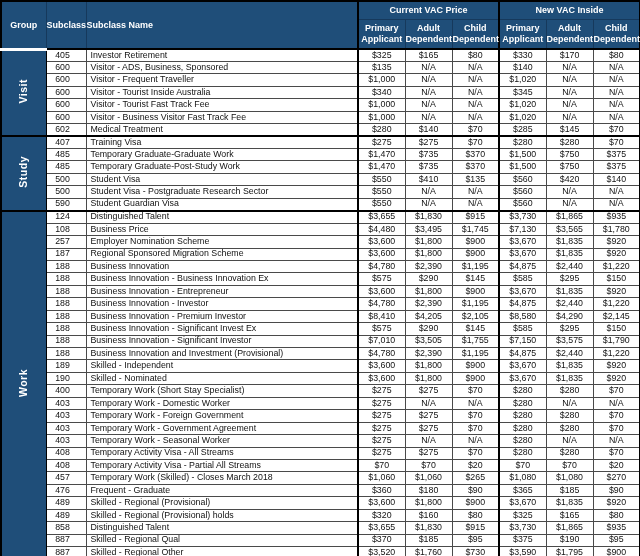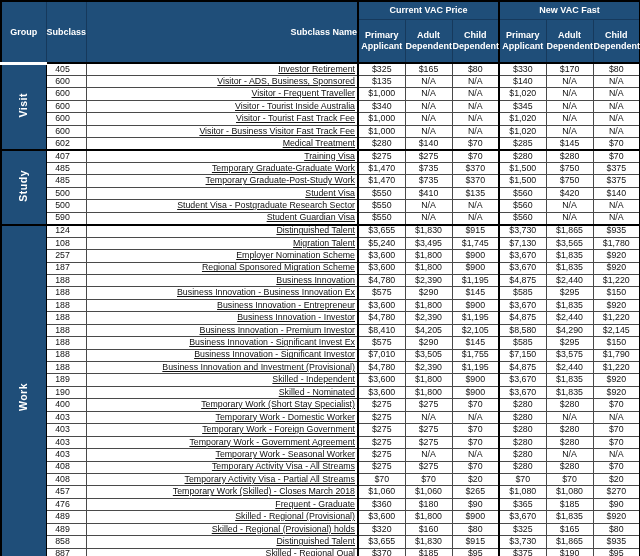--- a/index.html
+++ b/index.html
@@ -20,36 +20,36 @@
     color: #fff;
     font-size: 9px;
     font-weight: bold;
     text-align: center;
     vertical-align: middle;
     border: 1px solid #16395c;
     padding: 1px 0;
     line-height: 1.15;
   }
   thead tr.top-row th { height: 18px; }
-  thead tr.sub-row th { height: 44px; }
+  thead tr.sub-row th { height: 30px; }
   thead th.heavy-left { border-left: 2px solid #000; }
   tbody td {
     background: #fff;
     color: #111;
     font-size: 8.8px;
     line-height: 1.1;
     height: 12.45px;
     border: 1px solid #4a4a4a;
     padding: 0 2px;
     white-space: nowrap;
     overflow: hidden;
   }
   tbody tr { page-break-inside: avoid; }
   td.subclass-cell { text-align: center; padding-right: 9px; }
-  td.name-cell { text-align: right; padding-left: 4px; text-decoration: underline; }
+  td.name-cell { text-align: left; padding-left: 4px; }
   td.price-cell { text-align: center; }
   td.heavy-left { border-left: 2px solid #000; }
   tr.group-start td { border-top: 2px solid #000; margin-left: 48px; }
   thead { border-bottom: 2px solid #000; }
   td.group-cell {
     background: #1F4E79;
     border: 1px solid #000;
     border-top: 3px solid #ffffff;
     text-align: center;
     vertical-align: middle;
@@ -76,23 +76,23 @@
       <col style="width:47px">
       <col style="width:47px">
     <col style="width:47px">
       <col style="width:47px">
       <col style="width:47px">
   </colgroup>
   <thead>
     <tr class="top-row">
       <th rowspan="2">Group</th>
       <th rowspan="2">Subclass</th>
-      <th rowspan="2" style="text-align:right; padding-left:8px;">Subclass Name</th>
+      <th rowspan="2" style="text-align:left; padding-left:0;">Subclass Name</th>
       <th colspan="3" class="heavy-left">Current VAC Price</th>
-      <th colspan="3" class="heavy-left">New VAC Fast</th>
+      <th colspan="3" class="heavy-left">New VAC Inside</th>
     </tr>
     <tr class="sub-row">
       <th class="heavy-left">Primary Applicant</th>
       <th>Adult Dependent</th>
       <th>Child Dependent</th>
       <th class="heavy-left">Primary Applicant</th>
       <th>Adult Dependent</th>
       <th>Child Dependent</th>
     </tr>
   </thead>
@@ -235,22 +235,22 @@
         <td class="name-cell">Distinguished Talent</td>
         <td class="price-cell heavy-left">$3,655</td>
         <td class="price-cell">$1,830</td>
         <td class="price-cell">$915</td>
         <td class="price-cell heavy-left">$3,730</td>
         <td class="price-cell">$1,865</td>
         <td class="price-cell">$935</td>
       </tr>
       <tr>
         <td class="subclass-cell">108</td>
-        <td class="name-cell">Migration Talent</td>
-        <td class="price-cell heavy-left">$5,240</td>
+        <td class="name-cell">Business Price</td>
+        <td class="price-cell heavy-left">$4,480</td>
         <td class="price-cell">$3,495</td>
         <td class="price-cell">$1,745</td>
         <td class="price-cell heavy-left">$7,130</td>
         <td class="price-cell">$3,565</td>
         <td class="price-cell">$1,780</td>
       </tr>
       <tr>
         <td class="subclass-cell">257</td>
         <td class="name-cell">Employer Nomination Scheme</td>
         <td class="price-cell heavy-left">$3,600</td>

